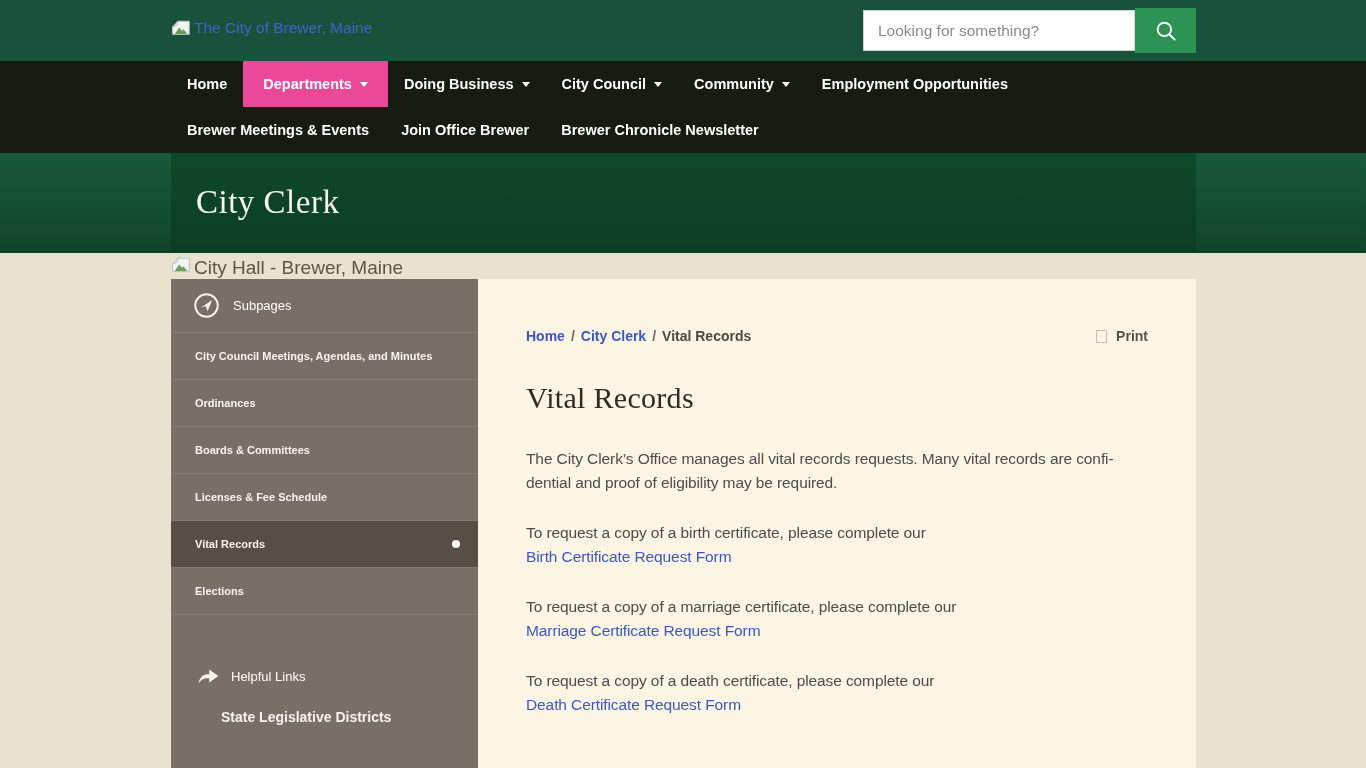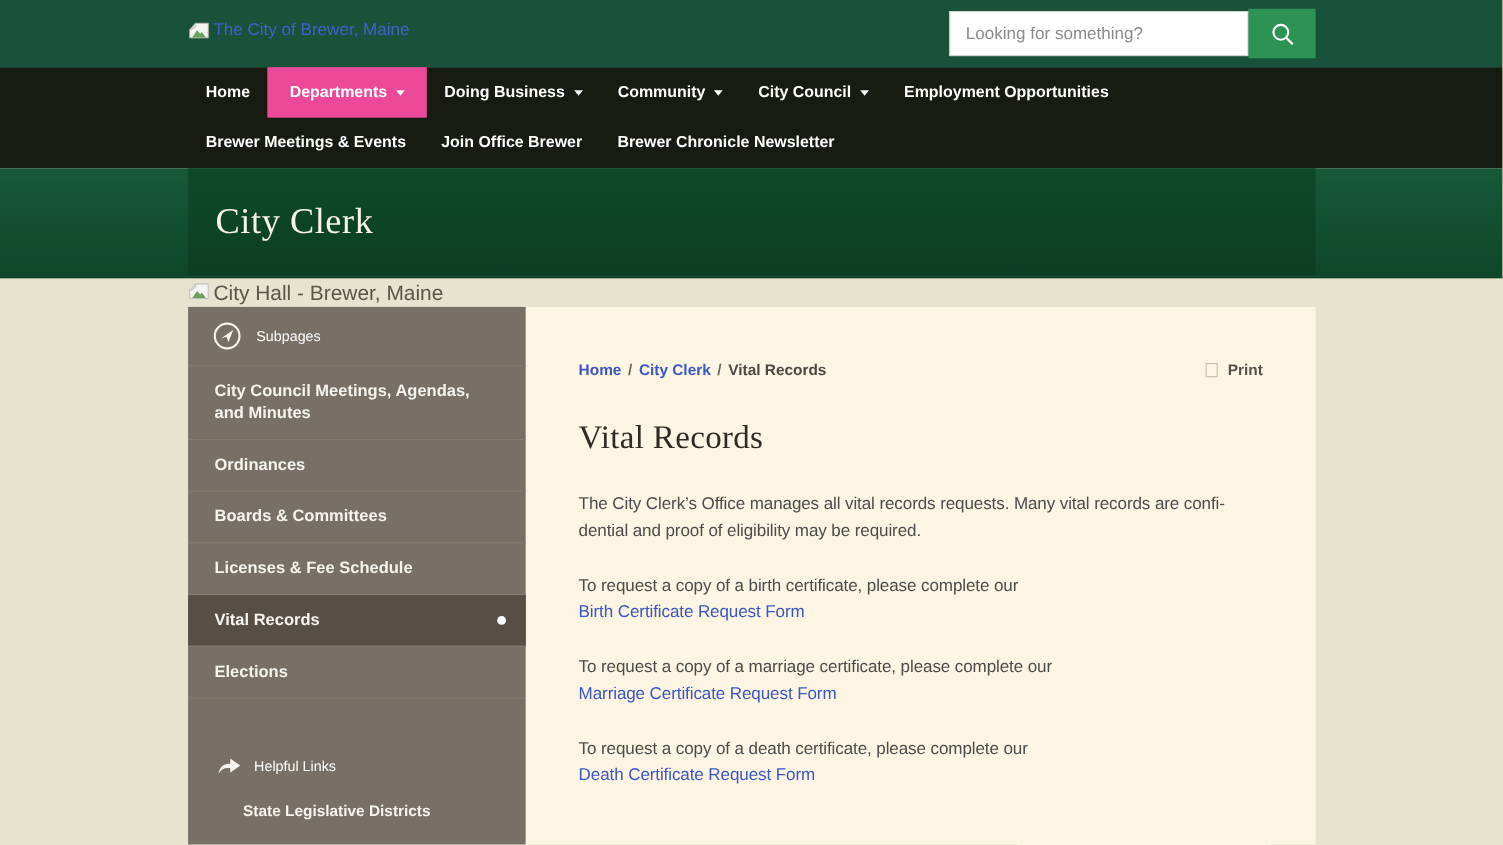--- a/index.html
+++ b/index.html
@@ -36,21 +36,21 @@
   
   .page-body { height:515px; overflow:hidden; }
   .content-wrap { margin-left:171px; width:1025px; }
   .hero-alt { display:flex; align-items:flex-start; gap:3px; padding:4px 0 2px 0; color:#5a5749; font-size:19px; height:26px; }
   .columns { display:flex; align-items:stretch; height:489px; }
 
   
   .sidebar { flex:0 0 307px; background:#786f66; }
   .subpages-header { display:flex; align-items:center; gap:13px; padding:13px 22px; }
   .side-label { color:#ffffff; font-weight:normal; font-size:13px; }
-  .side-item { padding:13px 40px 13px 24px; color:#f6f4ef; font-weight:bold; font-size:15px; line-height:20px; border-top:1px solid #857b6f; cursor:pointer; position:relative; }
+  .side-item { padding:13px 40px 13px 24px; color:#f6f4ef; font-weight:bold; font-size:11px; line-height:20px; border-top:1px solid #857b6f; cursor:pointer; position:relative; }
   .side-item.active { background:#574e45; }
   .dot { position:absolute; right:18px; top:50%; transform:translateY(-50%); width:8px; height:8px; background:#ffffff; border-radius:50%; }
   .helpful { border-top:1px solid #857b6f; padding-top:52px; }
   .helpful-header { display:flex; align-items:center; gap:11px; padding-left:26px; }
   .helpful-item { padding:24px 0 0 50px; color:#f6f4ef; font-weight:bold; font-size:14px; cursor:pointer; }
 
   
   .panel { flex:1; background:#fdf5e3; padding:48px 48px 0 48px; }
   .crumb-row { display:flex; justify-content:space-between; align-items:center; height:18px; }
   .breadcrumb { font-size:14px; font-weight:bold; color:#4b4843; display:flex; align-items:center; }
@@ -95,25 +95,25 @@
       </div>
       <div class="nav-item active">
         <span>Departments</span>
         <span class="caret"></span>
       </div>
       <div class="nav-item">
         <span>Doing Business</span>
         <span class="caret"></span>
       </div>
       <div class="nav-item">
+        <span>City Council</span>
+        <span class="caret"></span>
+      </div>
+      <div class="nav-item">
         <span>Community</span>
-        <span class="caret"></span>
-      </div>
-      <div class="nav-item">
-        <span>City Council</span>
         <span class="caret"></span>
       </div>
       <div class="nav-item">
         <span>Employment Opportunities</span>
       </div>
     </div>
     <div class="nav-row">
       <div class="nav-item">
         <span>Brewer Meetings &amp; Events</span>
       </div>

